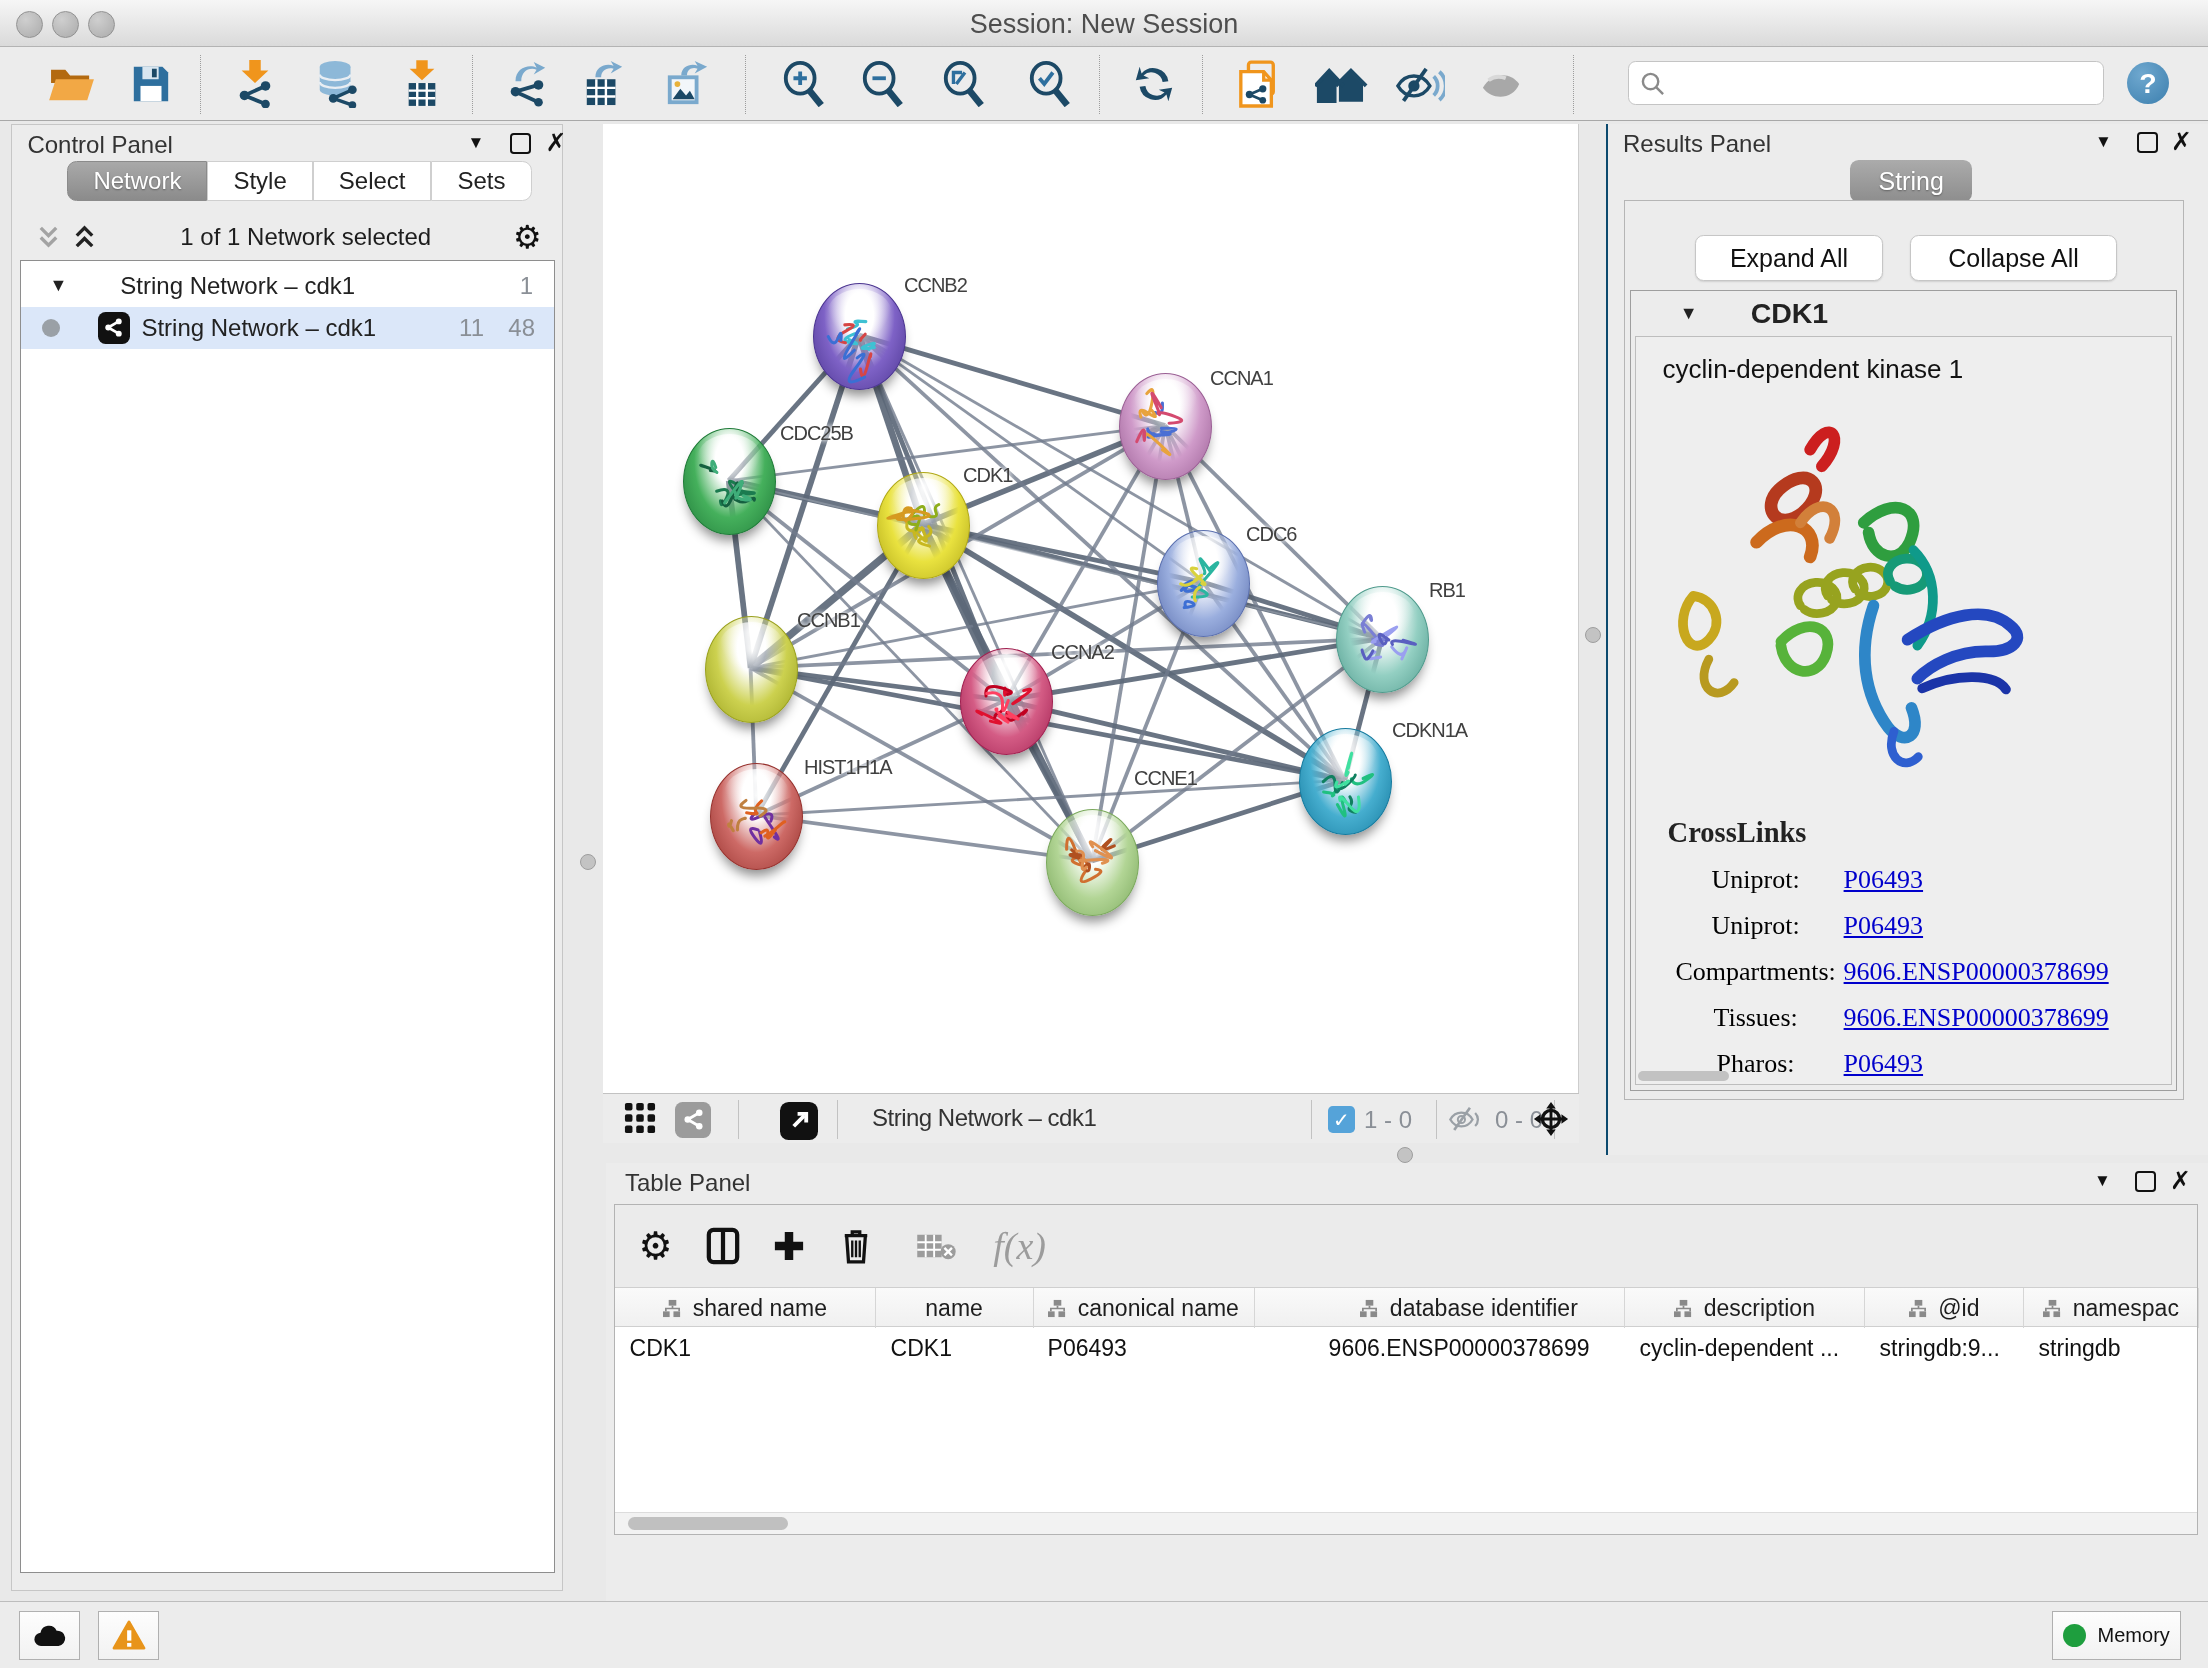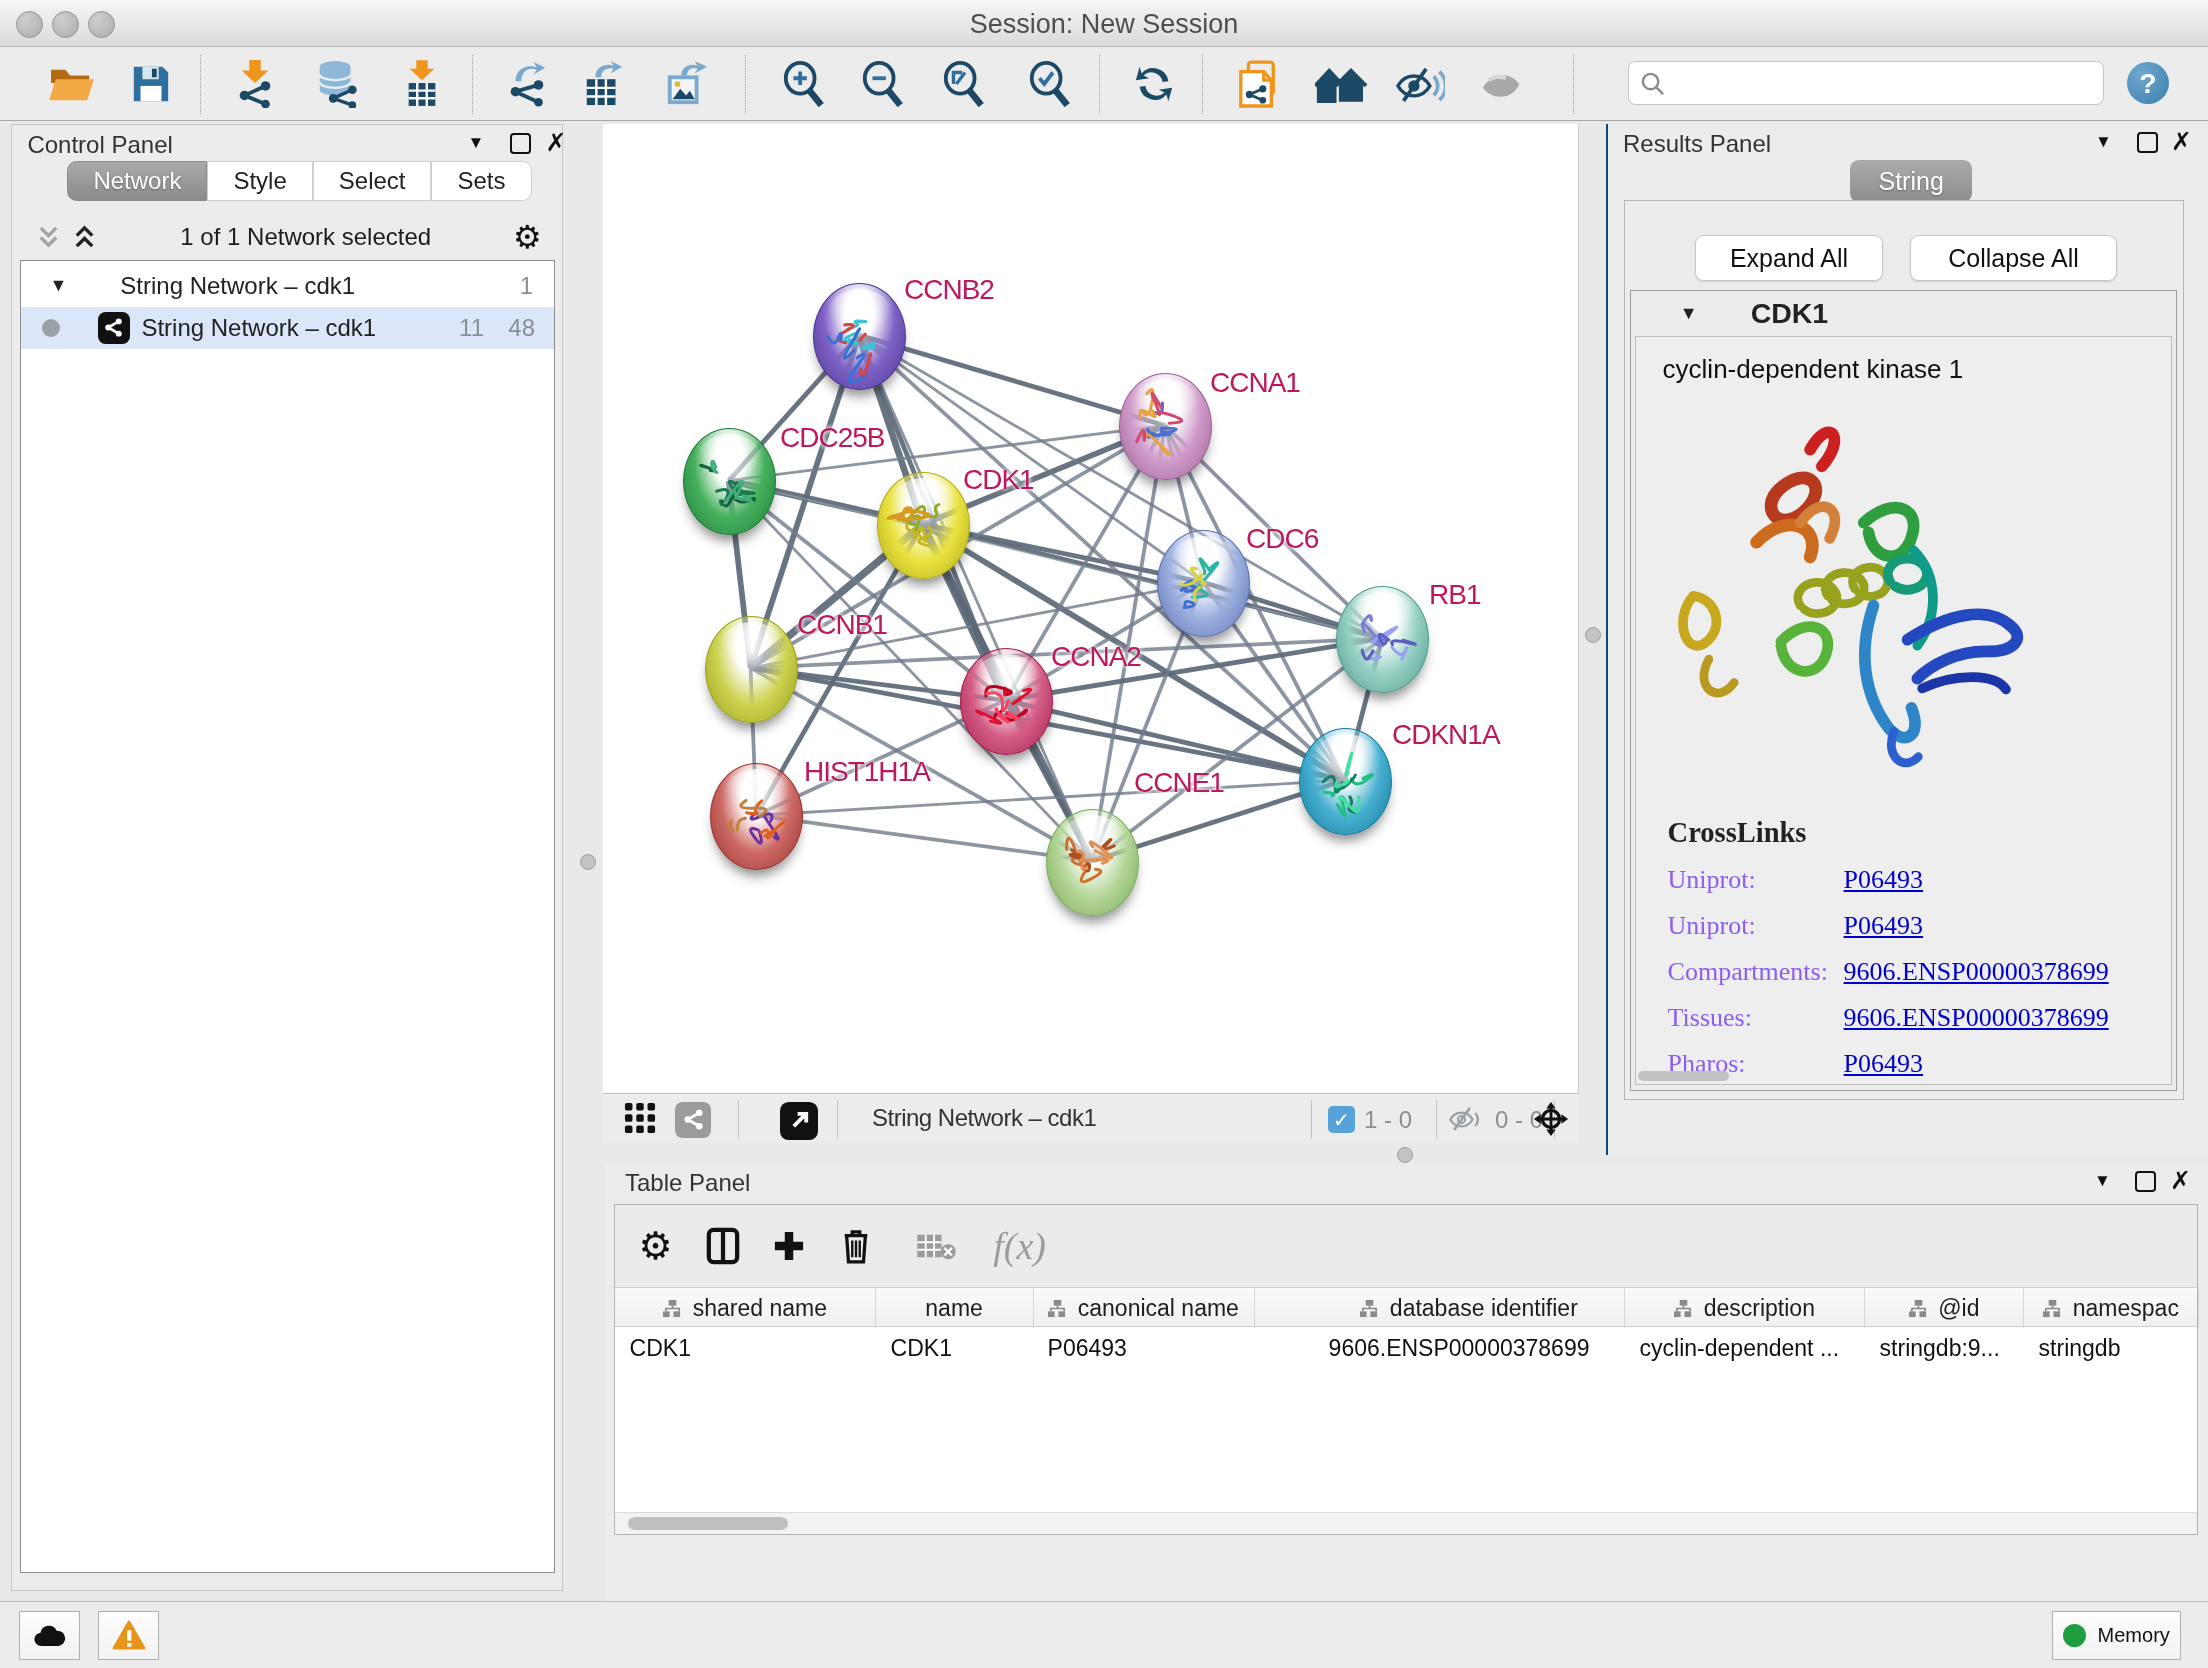--- a/index.html
+++ b/index.html
@@ -51,21 +51,21 @@
   .tree-num{position:absolute;color:#8a8f96;}
   .share-badge{width:32px;height:32px;border-radius:7.6px;background:#111;display:flex;align-items:center;justify-content:center;}
   .share-badge.gray{background:#9b9b9b;}
   .dot-gray{width:18px;height:18px;border-radius:50%;background:#9aa0a6;}
 
   
   #canvas{left:603px;top:124px;width:976px;height:969px;background:#fff;border-right:1px solid #cdcdcd;box-sizing:border-box;}
   .node{position:absolute;border-radius:50%;}
   .node .gloss{position:absolute;left:14%;top:5%;width:72%;height:48%;border-radius:50%;
     background:radial-gradient(ellipse at 50% 18%,rgba(255,255,255,.97),rgba(255,255,255,0) 72%);}
-  .node-label{position:absolute;font-size:28px;color:#be185d;letter-spacing:-1px;
+  .node-label{position:absolute;font-size:20px;color:#404040;letter-spacing:-1px;
     text-shadow:0 0 4.8px #fff,0 0 4.8px #fff;white-space:nowrap;}
   #canvas-toolbar{left:603px;top:1093px;width:976px;height:50px;background:#ececec;border-top:1px solid #c2c2c2;box-sizing:border-box;}
   .cbt{position:absolute;top:7.6px;display:flex;align-items:center;justify-content:center;}
   .csep{position:absolute;top:5.7px;height:39px;border-left:1px solid #c2c2c2;}
   #cv-title{position:absolute;left:872px;top:1104px;font-size:24px;color:#333;letter-spacing:-0.5px;}
   .count-txt{font-size:24px;color:#8a8f96;}
   .checkbox-blue{width:27px;height:27px;border-radius:4.8px;background:#55a3d9;color:#fff;font-size:20px;font-weight:bold;
     display:flex;align-items:center;justify-content:center;}
 
   
@@ -79,21 +79,21 @@
   #rp-outerbox{position:absolute;left:16px;top:76px;width:560px;height:900px;border:1.9px solid #b5b5b5;background:#ececec;box-sizing:border-box;}
   .rp-btn{position:absolute;top:34px;height:44px;background:#fff;border:1px solid #c6c6c6;border-radius:8.6px;
     font-size:25px;color:#111;display:flex;align-items:center;justify-content:center;box-shadow:0 1px 1.9px rgba(0,0,0,.12);}
   #rp-section{position:absolute;left:4.8px;top:89px;width:547px;height:801px;border:1px solid #9e9e9e;box-sizing:border-box;}
   #rp-sec-head{position:absolute;left:0;top:0;width:100%;height:44px;display:flex;align-items:center;}
   #rp-inner{position:absolute;left:3.8px;top:45px;width:537px;height:749px;border:1px solid #bdbdbd;background:#eeeeee;box-sizing:border-box;}
   #rp-desc{position:absolute;left:27px;top:17px;font-size:26px;color:#111;}
   #crosslinks{position:absolute;left:32px;top:480px;font-family:"Liberation Serif","DejaVu Serif",serif;}
   #crosslinks h3{margin:0;font-size:28.5px;}
   .cl-row{display:flex;margin-top:16px;font-size:26px;}
-  .cl-label{width:176px;color:#8b5cf6;}
+  .cl-label{width:176px;color:#000000;text-align:center;}
   .cl-link{color:#0000cc;text-decoration:underline;}
   #rp-hscroll{position:absolute;left:2.9px;bottom:2.9px;width:91px;height:10.5px;border-radius:5.7px;background:#c2c2c2;}
 
   
   #table-panel{left:606px;top:1163px;width:1603px;height:438px;background:#ececec;}
   #tp-box{position:absolute;left:7.6px;top:41px;width:1584px;height:331px;border:1px solid #b3b3b3;background:#fff;box-sizing:border-box;}
   #tp-toolbar{position:absolute;left:0;top:0;width:100%;height:82px;background:#ebebeb;}
   .tpbtn{position:absolute;top:17px;width:48px;height:48px;display:flex;align-items:center;justify-content:center;}
   #tp-header{position:absolute;left:0;top:82px;width:100%;height:40px;background:linear-gradient(#fafafa,#f0f0f0);
     border-top:1px solid #cfcfcf;border-bottom:1px solid #cfcfcf;box-sizing:border-box;}

